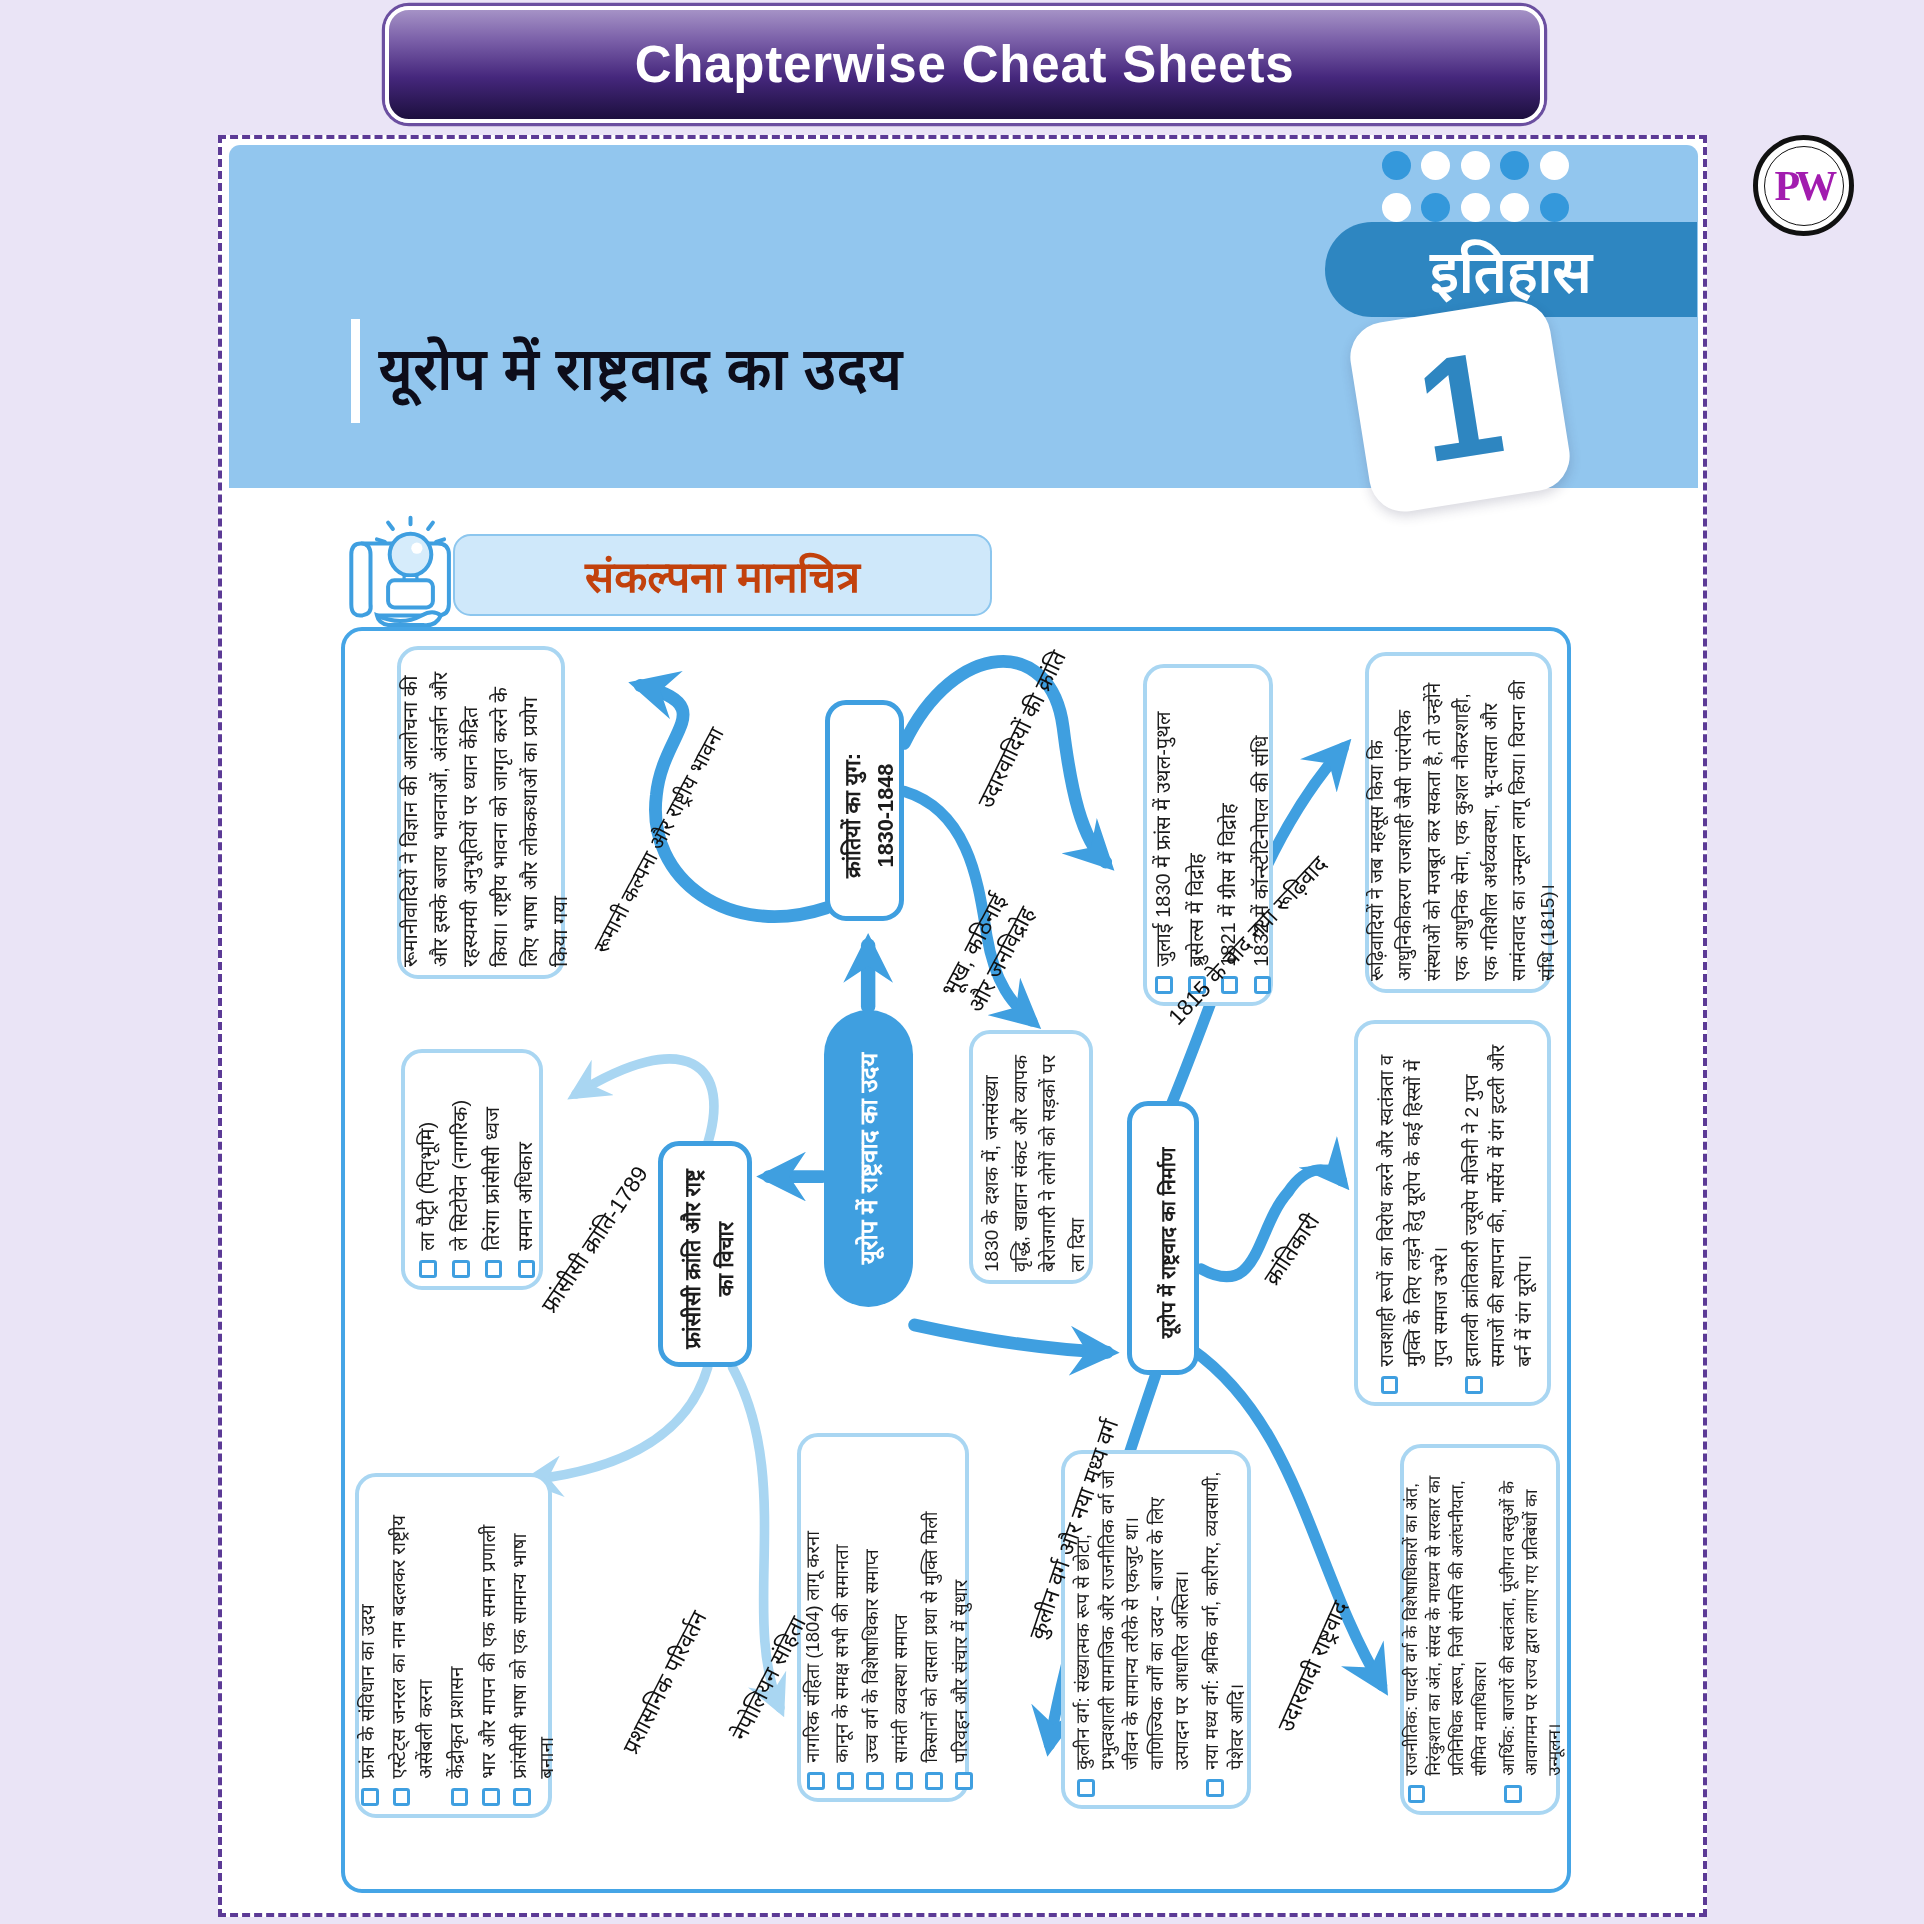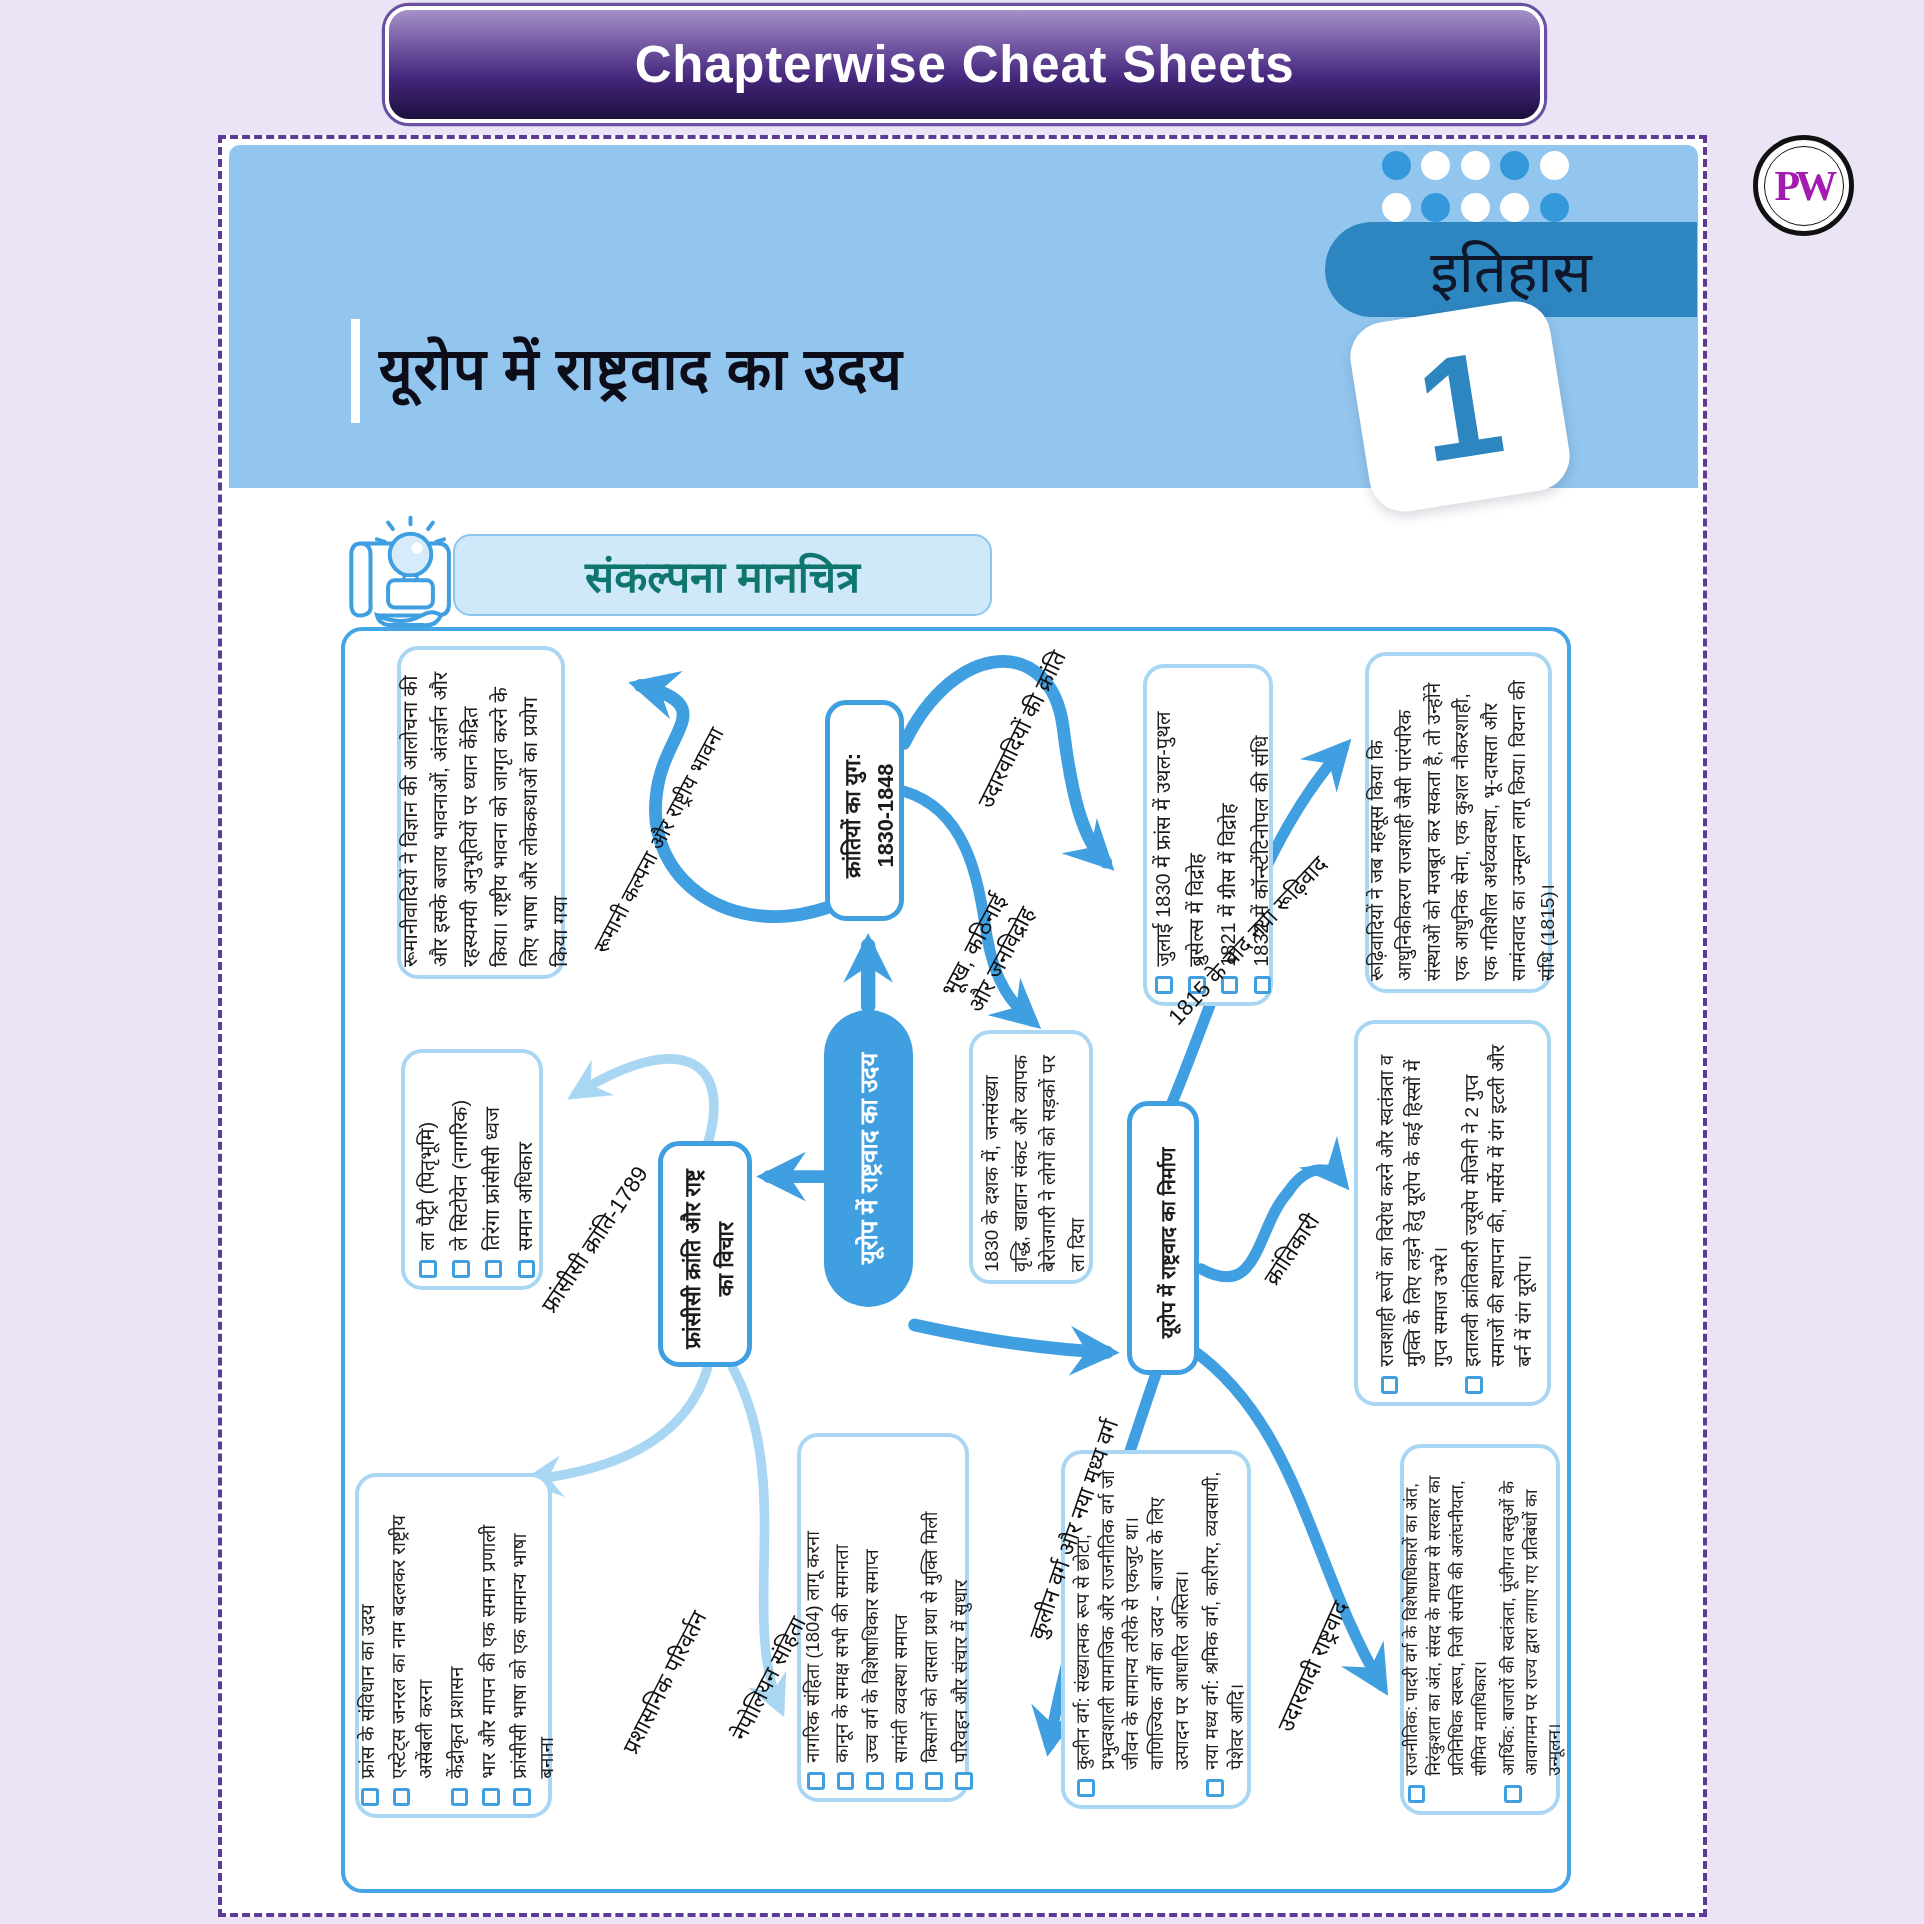--- a/index.html
+++ b/index.html
@@ -29,27 +29,27 @@
   .tbar{left:351px;top:319px;width:8.8px;height:104px;background:#fff}
   .ctitle{left:379px;top:327px;font-size:58px;font-weight:bold;color:#0d0d1a;letter-spacing:0.8px}
 
   
   .dots{display:flex;gap:10.4px}
   .dots .dot{width:29px;height:29px;border-radius:50%}
   .dr1{left:1382px;top:151px}.dr2{left:1382px;top:193px}
 
   
   .pill{left:1325px;top:222px;width:372px;height:95px;background:var(--badge);border-radius:47px 0 0 47px;display:flex;align-items:center;justify-content:center}
-  .pill span{color:#0f172a;font-weight:normal;font-size:58px}
+  .pill span{color:#ffffff;font-weight:bold;font-size:58px}
   .tile{left:1359px;top:311px;width:202px;height:191px;background:#fff;border-radius:35px;transform:rotate(-9deg);display:flex;align-items:center;justify-content:center;box-shadow:0 4.8px 11.2px rgba(40,40,80,.18)}
   .tile span{color:var(--badge);font-weight:bold;font-size:146px;line-height:1}
 
   
   .cchip{left:453px;top:534px;width:539px;height:82px;background:#cfe8fa;border:2.4px solid #8cc6ee;border-radius:17.6px;display:flex;align-items:center;justify-content:center}
-  .cchip span{font-size:43px;font-weight:bold;color:#0f766e}
+  .cchip span{font-size:43px;font-weight:bold;color:#c2410c}
   .cicon{left:343px;top:513px;width:135px;height:120px}
 
   
   .map{left:341px;top:627px;width:1230px;height:1266px;background:#fff;border:4px solid var(--mapb);border-radius:21px}
   .map .abs{position:absolute}
 
   .vbox{background:#fff;border:4px solid var(--accent-light);border-radius:21px}
   .vnode{background:#fff;border:5.6px solid var(--accent);border-radius:21px}
   .vfill{background:var(--accent);border-radius:48px}
   .inner{position:absolute;left:0;top:0;transform-origin:0 0;transform:rotate(-90deg) translateX(-100%);

